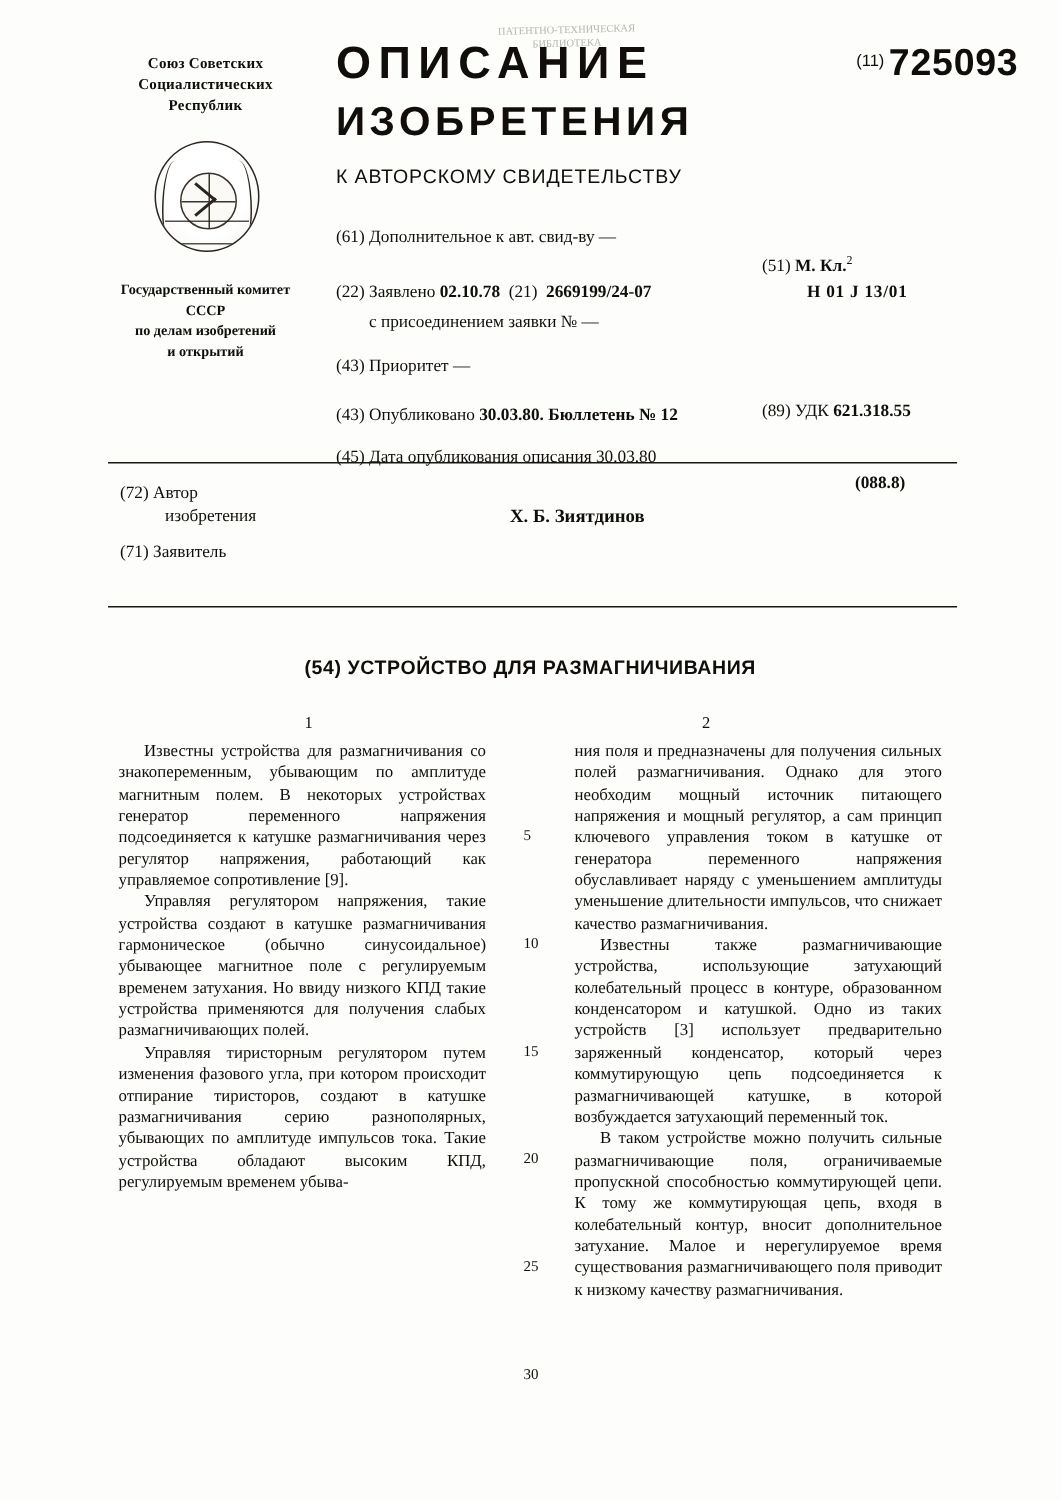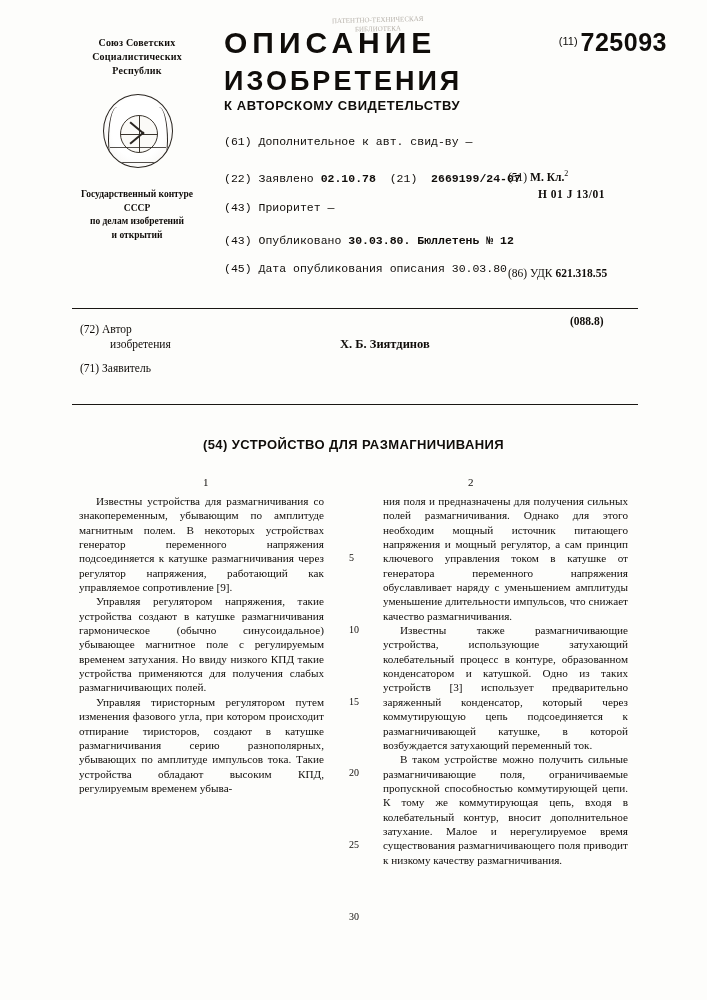--- a/index.html
+++ b/index.html
@@ -73,28 +73,29 @@
   .big-title2 {
     font-family: "Liberation Sans", sans-serif;
     font-weight: bold;
     font-size: 27px;
     letter-spacing: 3px;
     line-height: 34px;
     margin-top: 4px;
   }
   .subtitle {
     font-family: "Liberation Sans", sans-serif;
-    font-weight: bold;
+    font-weight: normal;
     font-size: 13px;
     letter-spacing: 0.6px;
+    margin-top: 12px;
   }
 
   .doc-number {
     position: absolute;
-    right: 40px;
+    right: 28px;
     top: 28px;
     font-family: "Liberation Sans", sans-serif;
     font-weight: bold;
     font-size: 25px;
     letter-spacing: 0.5px;
   }
   .doc-number .paren {
     font-size: 11px;
     font-weight: normal;
     vertical-align: 6px;
@@ -111,25 +112,24 @@
     font-size: 7px;
     color: #b9b4ad;
     text-align: center;
     line-height: 9px;
     transform: rotate(-1.5deg);
   }
 
   .fields {
     position: absolute;
     left: 224px;
-    top: 134px;
+    top: 151px;
     width: 276px;
     font-size: 11.5px;
     line-height: 15px;
-    font-family: Liberation Mono, monospace;
   }
   .field-row {
     margin-bottom: 9px;
     white-space: nowrap;
   }
   .field-row b { font-weight: bold; }
   .indent-note {
     margin: -4px 0 11px 22px;
     font-size: 11.5px;
   }
@@ -347,21 +347,21 @@
       <div class="emblem-art">
         <div class="em-circle">
           <div class="em-wheat-l"></div>
           <div class="em-wheat-r"></div>
           <div class="em-globe"></div>
           <div class="em-hammer"></div>
           <div class="em-ribbon"></div>
         </div>
       </div>
 
-      <div class="emblem-bottom">Государственный контуре</div>
+      <div class="emblem-bottom">Государственный комитет</div>
       <div class="emblem-bottom" style="margin-top:0">СССР</div>
       <div class="emblem-bottom" style="margin-top:0">по делам изобретений</div>
       <div class="emblem-bottom" style="margin-top:0">и открытий</div>
     </div>
 
     <div class="stamp">ПАТЕНТНО-ТЕХНИЧЕСКАЯ БИБЛИОТЕКА</div>
 
     <div class="title-block">
       <div class="big-title">ОПИСАНИЕ</div>
       <div class="big-title2">ИЗОБРЕТЕНИЯ</div>
@@ -378,20 +378,24 @@
         <span>Дополнительное к авт. свид-ву</span>
         <span>—</span>
       </div>
       <div class="field-row" style="margin-top:22px">
         <span>(22)</span>
         <span>Заявлено</span>
         <b>02.10.78</b>
         &nbsp;<span>(21)</span>
         &nbsp;<b>2669199/24-07</b>
       </div>
+      <div class="indent-note">
+        <span>с присоединением заявки №</span>
+        <span>—</span>
+      </div>
       <div class="field-row" style="margin-top:14px">
         <span>(43)</span>
         <span>Приоритет</span>
         <span>—</span>
       </div>
       <div class="field-row" style="margin-top:18px">
         <span>(43)</span>
         <span>Опубликовано</span>
         <b>30.03.80.</b>
         <b>Бюллетень № 12</b>
@@ -403,21 +407,21 @@
       </div>
     </div>
 
     <div class="right-fields">
       <div class="mkl">
         <span>(51)</span>
         <b>М. Кл.</b><sup style="font-size:8px">2</sup>
       </div>
       <div class="ipc">Н 01 J 13/01</div>
       <div class="udk-block">
-        <span>(86)</span>
+        <span>(89)</span>
         <span>УДК</span>
         <span class="udk-val">621.318.55</span>
         <span class="udk-sub">(088.8)</span>
       </div>
     </div>
 
   </div>
 
   <div class="rule r1"></div>
 

